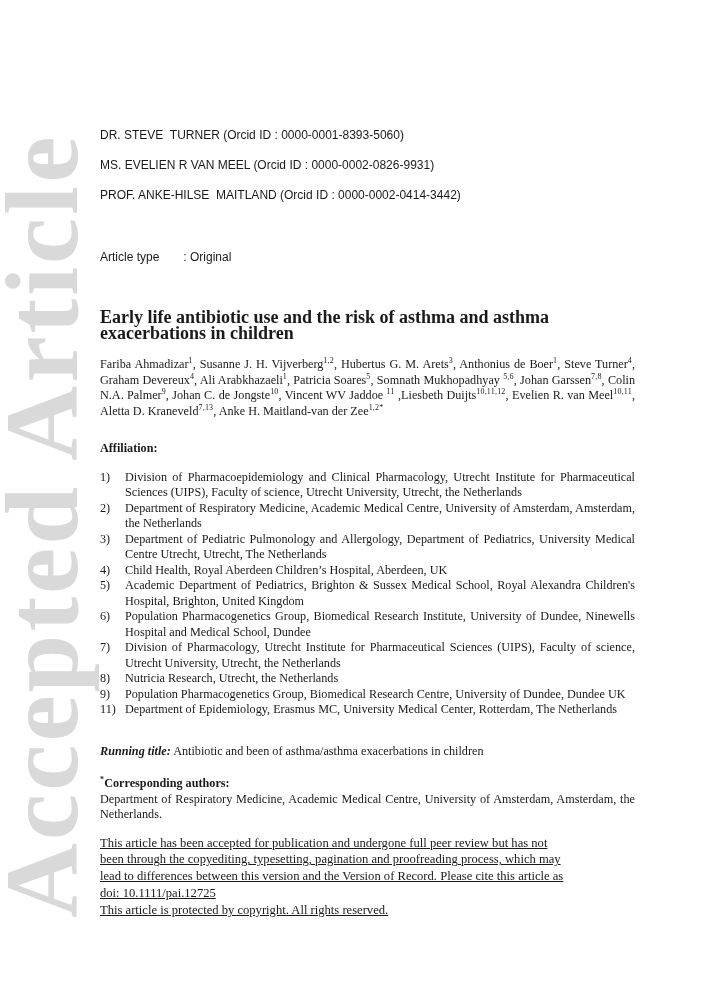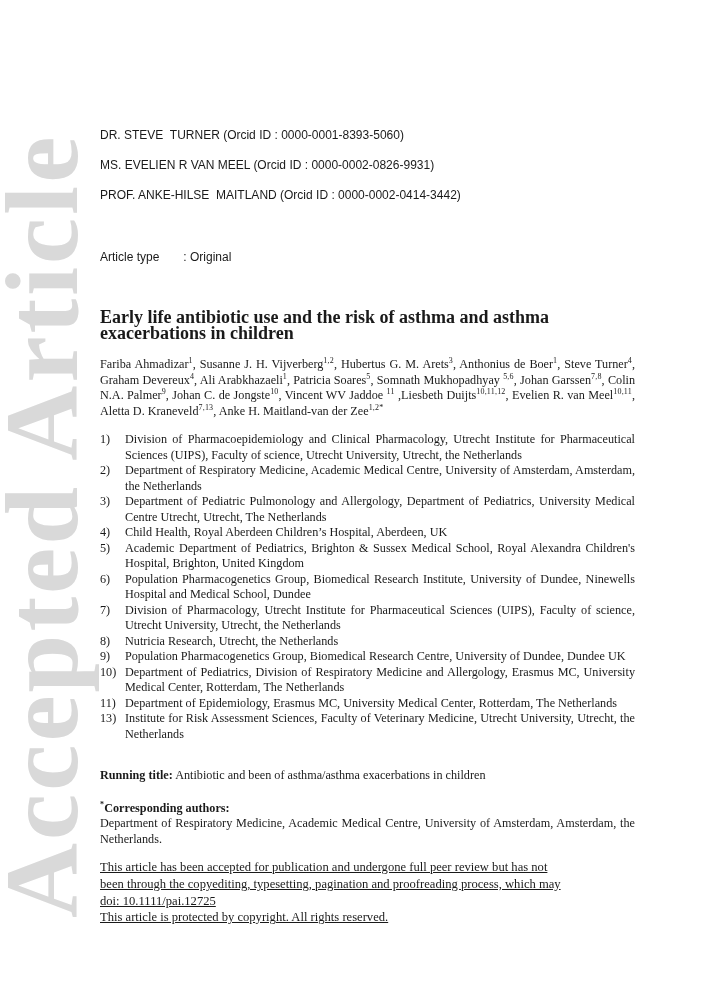--- a/index.html
+++ b/index.html
@@ -27,21 +27,21 @@
     margin:44px 0 0 0; line-height:16px;
   }
   .authors { margin:16px 0 0 0; text-align:justify; line-height:15.5px; }
   sup { font-size:8px; line-height:0; vertical-align:super; letter-spacing:0.2px; }
   .affil-heading { margin:22px 0 0 0; font-weight:bold; line-height:15.5px; }
   .affil-list { margin-top:13px; }
   .aff-row { display:flex; line-height:15.5px; }
   .aff-num { flex:0 0 25px; }
   .aff-text { flex:1; text-align:justify;font-family:Liberation Serif, serif; }
   .running { margin-top:26px; line-height:15.5px; }
-  .bold { font-weight:bold; }
+  .bold { font-weight:bold;font-style:italic; }
   .corr-head { margin:17px 0 0 0; font-weight:bold; line-height:15.5px; }
   .corr-text { margin:0; text-align:justify; line-height:15.5px; }
   .footer { margin-top:12px; font-size:12.6px; line-height:16.8px;text-decoration:underline; }
   p { margin:0; }
 </style>
 </head>
 <body>
 
 <div class="watermark">Accepted Article</div>
 
@@ -54,20 +54,21 @@
   </div>
 
   <div class="sans article-type">
     <span>Article type</span><span class="spacer"></span><span>: Original</span>
   </div>
 
   <h1 class="title">Early life antibiotic use and the risk of asthma and asthma exacerbations in children</h1>
 
   <p class="authors" id="authors"><span>Fariba Ahmadizar</span><sup>1</sup><span>, Susanne J. H. Vijverberg</span><sup>1,2</sup><span>, Hubertus G. M. Arets</span><sup>3</sup><span>, Anthonius de Boer</span><sup>1</sup><span>, Steve Turner</span><sup>4</sup><span>, Graham Devereux</span><sup>4</sup><span>, Ali Arabkhazaeli</span><sup>1</sup><span>, Patricia Soares</span><sup>5</sup><span>, Somnath Mukhopadhyay </span><sup>5,6</sup><span>, Johan Garssen</span><sup>7,8</sup><span>, Colin N.A. Palmer</span><sup>9</sup><span>, Johan C. de Jongste</span><sup>10</sup><span>, Vincent WV Jaddoe </span><sup>11</sup><span> ,Liesbeth Duijts</span><sup>10,11,12</sup><span>, Evelien R. van Meel</span><sup>10,11</sup><span>, Aletta D. Kraneveld</span><sup>7,13</sup><span>, Anke H. Maitland-van der Zee</span><sup>1,2*</sup></p>
 
+  <p class="affil-heading">Affiliation:</p>
 
   <div class="affil-list" id="affiliations">
       <div class="aff-row">
         <span class="aff-num">1)</span>
         <span class="aff-text">Division of Pharmacoepidemiology and Clinical Pharmacology, Utrecht Institute for Pharmaceutical Sciences (UIPS), Faculty of science, Utrecht University, Utrecht, the Netherlands</span>
       </div>
       <div class="aff-row">
         <span class="aff-num">2)</span>
         <span class="aff-text">Department of Respiratory Medicine, Academic Medical Centre, University of Amsterdam, Amsterdam, the Netherlands</span>
       </div>
@@ -93,42 +94,35 @@
       </div>
       <div class="aff-row">
         <span class="aff-num">8)</span>
         <span class="aff-text">Nutricia Research, Utrecht, the Netherlands</span>
       </div>
       <div class="aff-row">
         <span class="aff-num">9)</span>
         <span class="aff-text">Population Pharmacogenetics Group, Biomedical Research Centre, University of Dundee, Dundee UK</span>
       </div>
       <div class="aff-row">
-        <span class="aff-num">10)</span>
-        <span class="aff-text">Department of Pediatrics, Division of Respiratory Medicine and Allergology, Erasmus MC, University Medical Center, Rotterdam, The Netherlands</span>
-      </div>
-      <div class="aff-row">
         <span class="aff-num">11)</span>
         <span class="aff-text">Department of Epidemiology, Erasmus MC, University Medical Center, Rotterdam, The Netherlands</span>
-      </div>
-      <div class="aff-row">
-        <span class="aff-num">13)</span>
-        <span class="aff-text">Institute for Risk Assessment Sciences, Faculty of Veterinary Medicine, Utrecht University, Utrecht, the Netherlands</span>
       </div>
     </div>
 
   <p class="running">
     <span class="bold">Running title:</span><span> Antibiotic and been of asthma/asthma exacerbations in children</span>
   </p>
 
   <p class="corr-head">
     <sup>*</sup><span>Corresponding authors:</span>
   </p>
   <p class="corr-text">Department of Respiratory Medicine, Academic Medical Centre, University of Amsterdam, Amsterdam, the Netherlands.</p>
 
   <div class="footer" id="footer">
       <div>This article has been accepted for publication and undergone full peer review but has not</div>
       <div>been through the copyediting, typesetting, pagination and proofreading process, which may</div>
+      <div>lead to differences between this version and the Version of Record. Please cite this article as</div>
       <div>doi: 10.1111/pai.12725</div>
       <div>This article is protected by copyright. All rights reserved.</div>
     </div>
 
 </div>
 
 </body></html>

